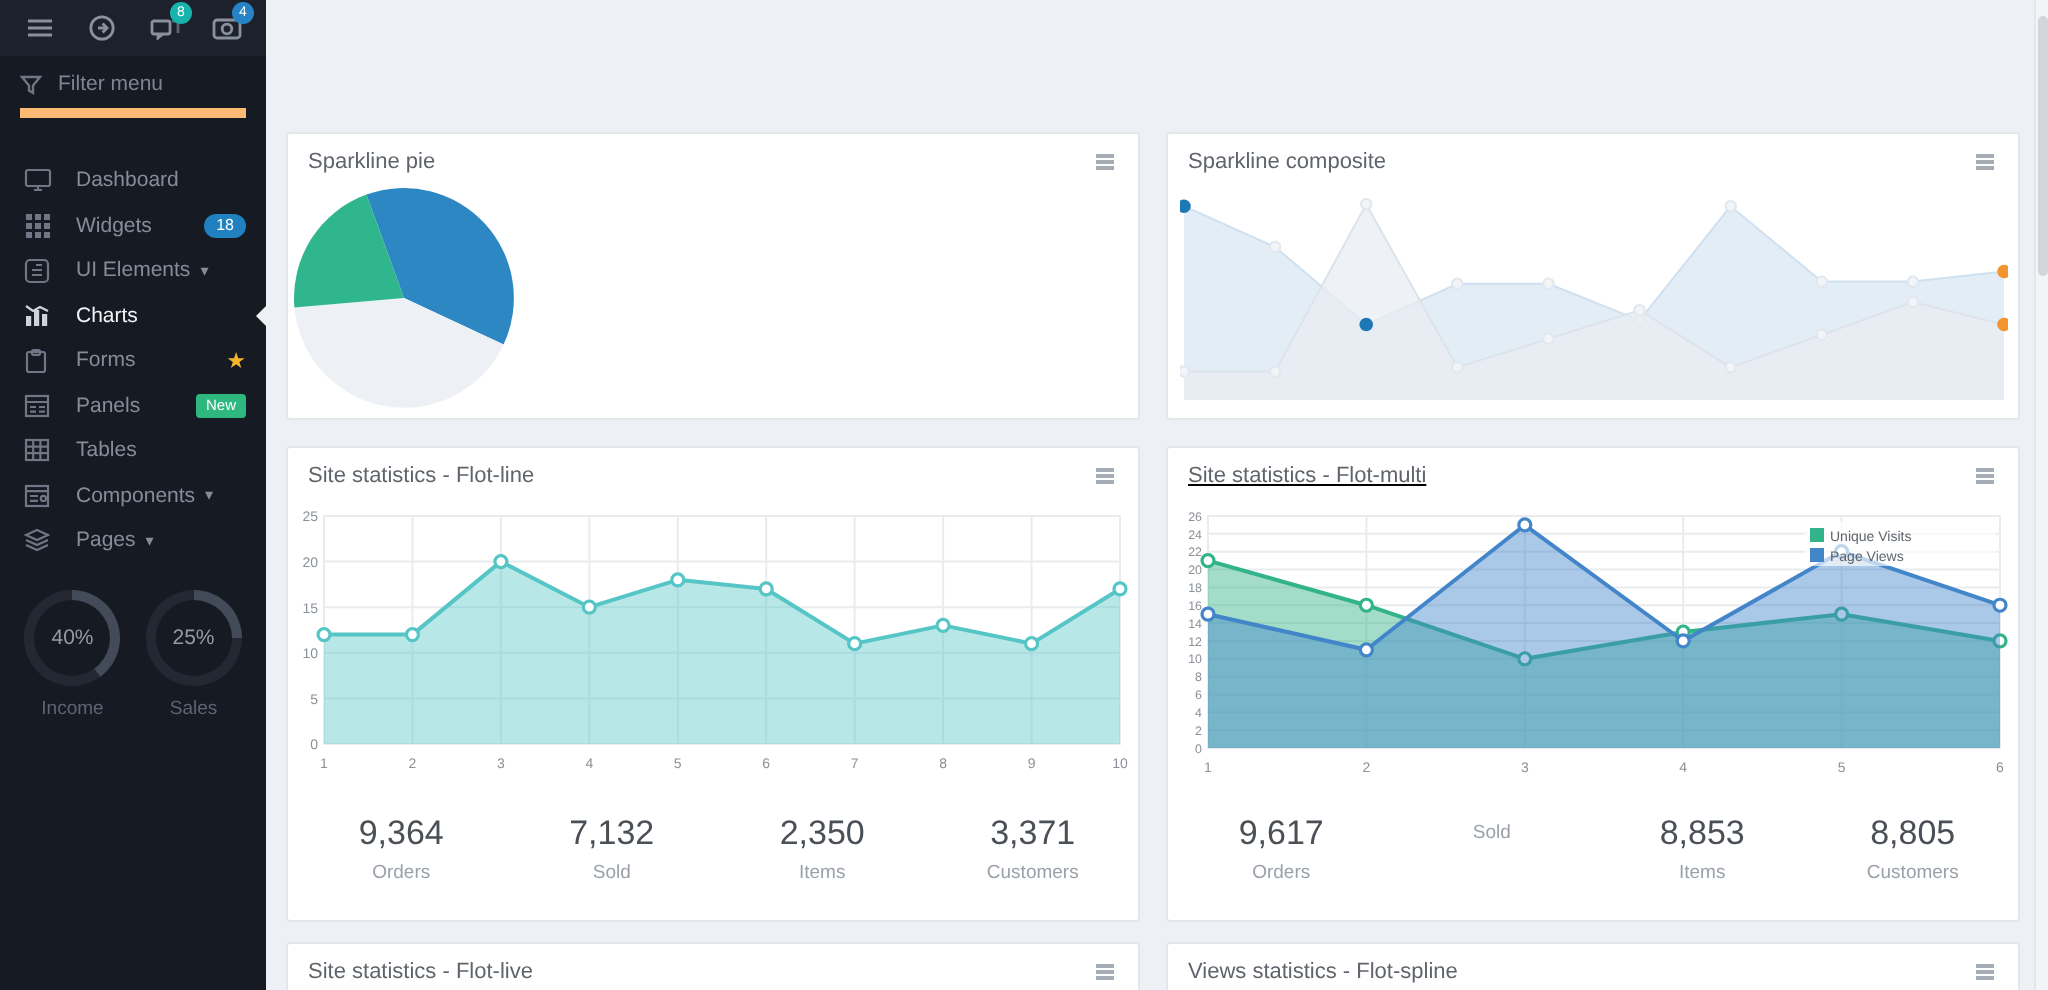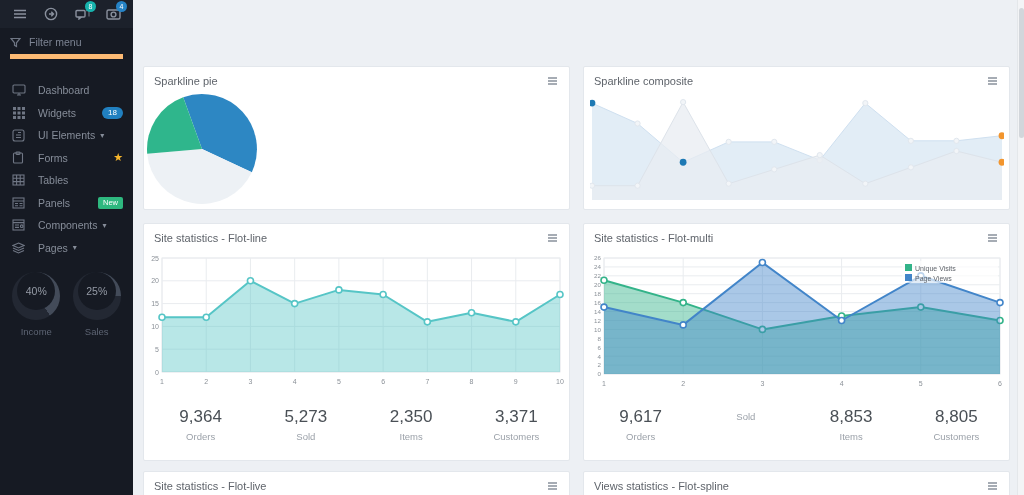--- a/index.html
+++ b/index.html
@@ -29,42 +29,42 @@
   .pill { margin-left:auto; background:#2180c0; color:#fff; font-size:8px; border-radius:8px; padding:1.5px 6px; }
   .newtag { margin-left:auto; background:#2eb87f; color:#fff; font-size:7.5px; border-radius:2px; padding:1.5px 5px; }
   .star { margin-left:auto; color:#f7b52c; font-size:11px; }
   .active-arrow { position:absolute; right:0; top:50%; margin-top:-5px; width:0; height:0;
     border-top:5px solid transparent; border-bottom:5px solid transparent; border-right:5px solid #edf0f4; }
 
   .reset-btn { display:block; width:113px; margin:11px auto 0 auto; background:#10141c; border:none; color:#6b7280; font-size:9.5px; padding:5px 0; border-radius:2px; cursor:pointer; font-family:"Liberation Sans",sans-serif; }
 
   .gauges { display:flex; justify-content:space-around; padding:0 6px; margin-top:13px; }
   .gauge { width:56px; text-align:center; }
-  .ring { width:48px; height:48px; border-radius:50%; margin:0 auto; display:flex; justify-content:center; }
+  .ring { width:48px; height:48px; border-radius:50%; margin:0 auto; display:flex; align-items:center; justify-content:center; }
   .hole { width:38px; height:38px; border-radius:50%; background:#161a23; display:flex; align-items:center; justify-content:center; color:#959ba6; font-size:10.5px; }
   .gauge-label { margin-top:6px; color:#5d6473; font-size:9.5px; }
 
   
   .content { position:absolute; left:133px; top:0; width:891px; height:414px; background:#edf0f4;margin-top:48px; }
   .panel { position:absolute; background:#fff; border:1px solid #e3e7ec; border-radius:2px; }
   .phead { display:flex; align-items:center; justify-content:space-between; padding:8px 10px 4px 10px; }
   .ptitle { font-size:11px; color:#5f646b; }
   .burger { display:flex; flex-direction:column; gap:1.5px; cursor:pointer; padding:2px; }
   .burger i { display:block; width:9px; height:1.5px; background:#a6acb4; }
   .panel svg { display:block; }
 
   .stats { position:absolute; left:4px; right:0; top:183px; display:flex; }
   .stat { flex:1; text-align:center; }
   .stat .v { font-size:17px; color:#4a5056; }
   .stat .l { font-size:9.5px; color:#9ba1a9; margin-top:4px; }
 
   #p-pie      { left:10px;  top:18px;  width:427px; height:144px; }
   #p-comp     { left:450px; top:18px;  width:427px; height:144px; }
   #p-line     { left:10px;  top:175px; width:427px; height:238px; }
-  #p-multi    { left:450px; top:175px; width:427px; height:238px; }
+  #p-multi    { left:450px; top:175px; width:427px; height:238px;text-decoration:underline; }
   #p-live     { left:10px;  top:423px; width:427px; height:160px; }
   #p-spline   { left:450px; top:423px; width:427px; height:160px; }
 
   #chart-pie { position:absolute; left:2px; top:26px; }
   #chart-composite { position:absolute; left:6px; top:28px; }
   #chart-line { position:absolute; left:4px; top:28px; }
   #chart-multi { position:absolute; left:4px; top:28px; }
   #chart-live { position:absolute; left:4px; top:28px; }
   #chart-spline { position:absolute; left:4px; top:28px; }
 
@@ -143,48 +143,62 @@
     <div class="mitem">
       <span class="mic">
           <svg width="13" height="13">
             <rect x="1" y="1" width="11" height="11" rx="2"></rect>
             <path d="M4 8.5h5M4 6h5M6 3.5h3"></path>
           </svg>
         </span>
       <span>UI Elements</span>
       <span class="caret">▾</span>
     </div>
+    <div class="mitem active">
+      <span class="mic">
+          <svg width="13" height="12">
+            <g fill="#cfd4dc" stroke="none">
+              <rect x="1" y="6" width="2.6" height="5"></rect>
+              <rect x="5" y="3" width="2.6" height="8"></rect>
+              <rect x="9" y="5" width="2.6" height="6"></rect>
+            </g>
+            <path d="M1 1l3.5 2.5L8 1.5l4 2" stroke="#cfd4dc" fill="none"></path>
+          </svg>
+        </span>
+      <span>Charts</span>
+      <span class="active-arrow"></span>
+    </div>
     <div class="mitem">
       <span class="mic">
           <svg width="12" height="13">
             <rect x="1.5" y="2" width="9" height="10" rx="1"></rect>
             <rect x="4" y="1" width="4" height="2.4" rx="0.8"></rect>
           </svg>
         </span>
       <span>Forms</span>
       <span class="star">★</span>
     </div>
     <div class="mitem">
       <span class="mic">
           <svg width="13" height="12">
             <rect x="1" y="1" width="11" height="10"></rect>
-            <path d="M1 4.3h11M1 7.6h11M4.6 1v10M8.2 1v10"></path>
-          </svg>
-        </span>
-      <span>Tables</span>
+            <path d="M1 4h11M3 6.5h3M7.5 6.5h3M3 8.8h3M7.5 8.8h3"></path>
+          </svg>
+        </span>
+      <span>Panels</span>
+      <span class="newtag">New</span>
     </div>
     <div class="mitem">
       <span class="mic">
           <svg width="13" height="12">
             <rect x="1" y="1" width="11" height="10"></rect>
-            <path d="M1 4h11M3 6.5h3M7.5 6.5h3M3 8.8h3M7.5 8.8h3"></path>
-          </svg>
-        </span>
-      <span>Panels</span>
-      <span class="newtag">New</span>
+            <path d="M1 4.3h11M1 7.6h11M4.6 1v10M8.2 1v10"></path>
+          </svg>
+        </span>
+      <span>Tables</span>
     </div>
     <div class="mitem">
       <span class="mic">
           <svg width="13" height="12">
             <rect x="1" y="1" width="11" height="10"></rect>
             <path d="M1 3.6h11M3 6h4M3 8.4h4"></path>
             <circle cx="9.7" cy="7.2" r="1.3"></circle>
           </svg>
         </span>
       <span>Components</span>
@@ -333,21 +347,21 @@
         <circle cx="323.55555555555554" cy="60.72" r="3" fill="#fff" stroke="#56c5c6" stroke-width="1.6"></circle>
         <circle cx="367.77777777777777" cy="69.84" r="3" fill="#fff" stroke="#56c5c6" stroke-width="1.6"></circle>
         <circle cx="412" cy="42.480000000000004" r="3" fill="#fff" stroke="#56c5c6" stroke-width="1.6"></circle>
       </svg>
     <div class="stats">
       <div class="stat">
           <div class="v">9,364</div>
           <div class="l">Orders</div>
         </div>
       <div class="stat">
-          <div class="v">5,273</div>
+          <div class="v">7,132</div>
           <div class="l">Sold</div>
         </div>
       <div class="stat">
           <div class="v">2,350</div>
           <div class="l">Items</div>
         </div>
       <div class="stat">
           <div class="v">3,371</div>
           <div class="l">Customers</div>
         </div>

